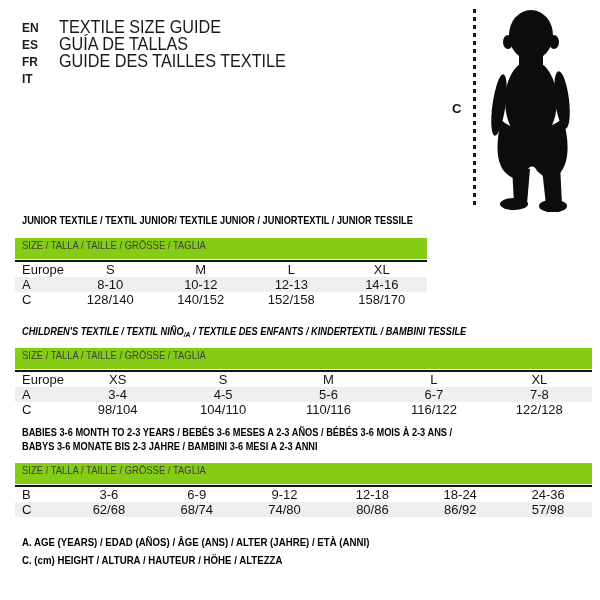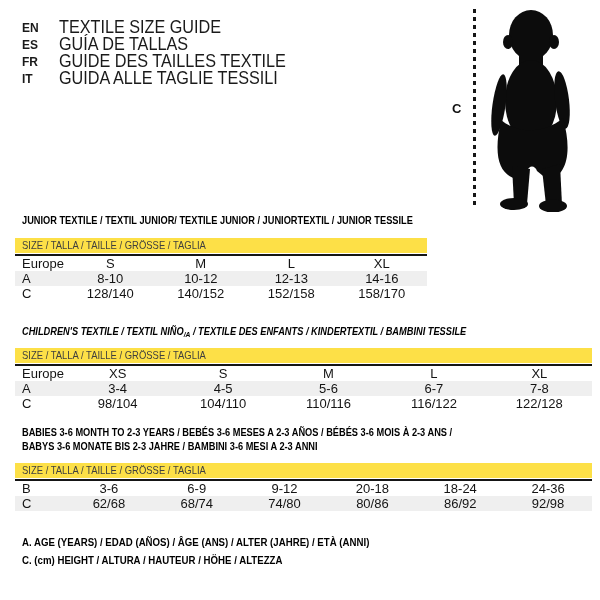--- a/index.html
+++ b/index.html
@@ -17,21 +17,21 @@
   .lang-code{width:37px;font-weight:bold;font-size:12px;}
   .lang-label{font-weight:normal;font-size:18px;}
 
   
   .measure-line{width:3px;height:198px;background:repeating-linear-gradient(#161616 0 4px,transparent 4px 8px);}
   .height-letter{font-weight:bold;font-size:13px;color:#111;}
 
   
   .section-title{font-weight:bold;font-size:11px;color:#000;line-height:14px;}
   .title-sub{font-size:8px;vertical-align:-2px;}
-  .size-bar{height:15px;background:#fde047;color:#3f3f3f;font-size:10.5px;line-height:15px;padding-left:7px;box-sizing:border-box;}
+  .size-bar{height:21px;background:#84cc16;color:#3f3f3f;font-size:10.5px;line-height:15px;padding-left:7px;box-sizing:border-box;}
   .tbody{border-top:2px solid #151515;margin-top:1px;}
   .trow{display:flex;height:15px;align-items:center;font-size:13px;color:#141414;}
   .trow.alt{background:#efefef;}
   .tlabel{width:50px;padding-left:7px;box-sizing:border-box;text-align:left;}
   .tcell{flex:1;text-align:center;}
 
   
   .legend-line{font-weight:bold;font-size:11.5px;height:18px;color:#000;}
 </style>
 </head>
@@ -51,23 +51,20 @@
       </span>
   </div>
   <div class="lang-row">
     <span class="lang-code">FR</span>
     <span class="lang-label">
         <span class="cond-sm">GUIDE DES TAILLES TEXTILE</span>
       </span>
   </div>
   <div class="lang-row">
     <span class="lang-code">IT</span>
-    <span class="lang-label">
-        <span class="cond-sm">GUIDA ALLE TAGLIE TESSILI</span>
-      </span>
   </div>
 </div>
 
 <div class="abs measure-line" style="left:473px;top:9px;"></div>
 <div class="abs height-letter" style="left:452px;top:101px;">C</div>
 
 <svg class="abs" style="left:486px;top:8px;" width="94" height="204" viewBox="0 0 94 204" aria-hidden="true">
   <g fill="#0c0c0c">
     <ellipse cx="45" cy="27" rx="22" ry="25"></ellipse>
     <ellipse cx="22" cy="34" rx="5" ry="7"></ellipse>
@@ -158,32 +155,32 @@
 <div class="abs" style="left:15px;top:463px;width:577px;">
   <div class="size-bar">
     <span class="cond-sm">SIZE / TALLA / TAILLE / GRÖSSE / TAGLIA</span>
   </div>
   <div class="tbody">
     <div class="trow">
       <span class="tlabel">B</span>
       <span class="tcell">3-6</span>
       <span class="tcell">6-9</span>
       <span class="tcell">9-12</span>
-      <span class="tcell">20-18</span>
+      <span class="tcell">12-18</span>
       <span class="tcell">18-24</span>
       <span class="tcell">24-36</span>
     </div>
     <div class="trow alt">
       <span class="tlabel">C</span>
       <span class="tcell">62/68</span>
       <span class="tcell">68/74</span>
       <span class="tcell">74/80</span>
       <span class="tcell">80/86</span>
       <span class="tcell">86/92</span>
-      <span class="tcell">92/98</span>
+      <span class="tcell">57/98</span>
     </div>
   </div>
 </div>
 
 <div class="abs" style="left:22px;top:536px;">
   <div class="legend-line">
       <span class="cond">A. AGE (YEARS) / EDAD (AÑOS) / ÂGE (ANS) / ALTER (JAHRE) / ETÀ (ANNI)</span>
     </div>
   <div class="legend-line">
       <span class="cond">C. (cm) HEIGHT / ALTURA / HAUTEUR / HÖHE / ALTEZZA</span>

